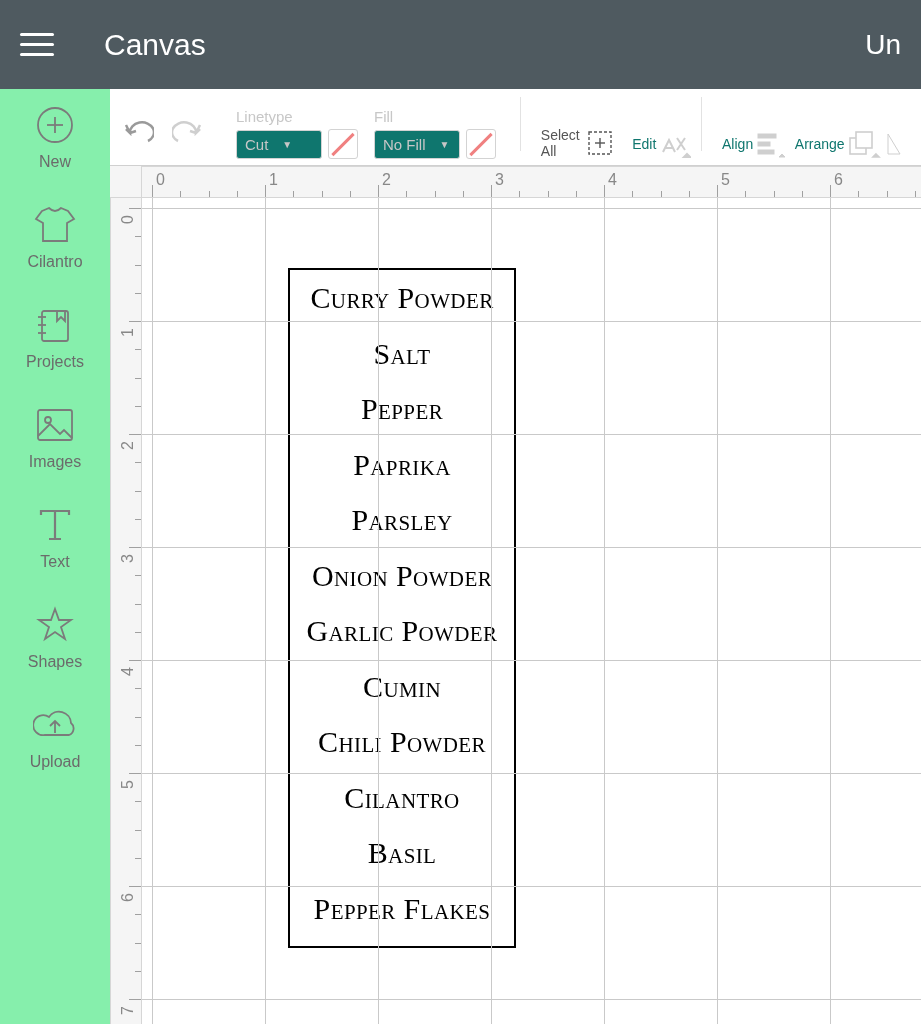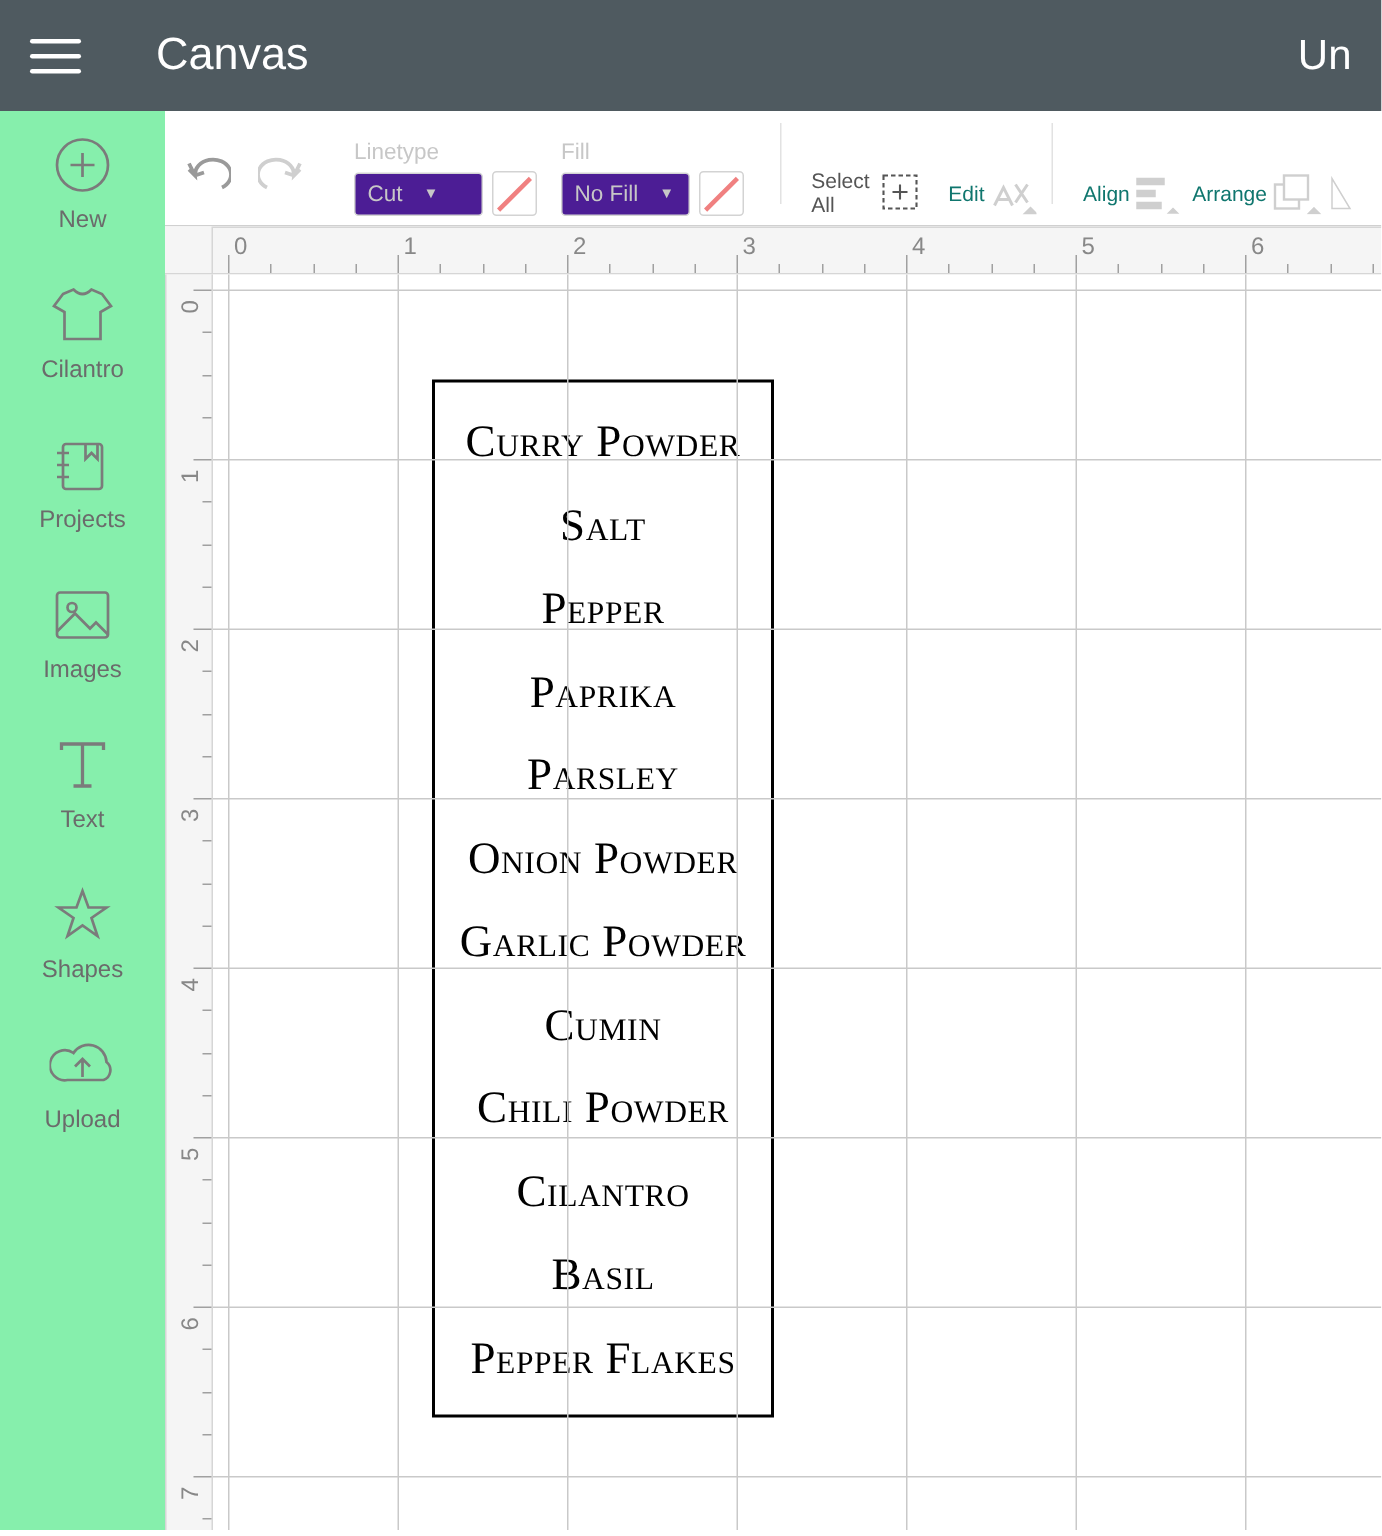--- a/index.html
+++ b/index.html
@@ -1,20 +1,20 @@
 <!DOCTYPE html>
 <html><head>
 <meta charset="utf-8">
 <style>
   * { box-sizing: border-box; margin: 0; padding: 0; font-family: -apple-system, BlinkMacSystemFont, "Segoe UI", Helvetica, Arial, sans-serif; }
   body { width: 921px; height: 1024px; overflow: hidden; background: #fff; }
 
   
   .header {
-    height: 74px;
+    height: 89px;
     background: #4f5a60;
     display: flex;
     align-items: center;
     padding: 4px 20px;
     color: #fff;
   }
   .hamburger {
     display: flex;
     flex-direction: column;
     gap: 7px;
@@ -109,21 +109,21 @@
   .dropdown {
     border: 1px solid #d3d3d3;
     border-radius: 3px;
     padding: 5px 8px;
     display: flex;
     align-items: center;
     gap: 14px;
     font-size: 15px;
     color: #c7c7c7;
     min-width: 86px;
-    background: #4c1d95;
+    background: #0f766e;
   }
   .dropdown .arrow { font-size: 10px; color: #c7c7c7; }
 
   .swatch {
     width: 30px;
     height: 30px;
     border: 1px solid #d3d3d3;
     border-radius: 3px;
     background: #fff;
     position: relative;
@@ -507,21 +507,21 @@
           <div class="num" style="top: 704px;">6</div>
           <div class="tick" style="top: 688px; right: 0px; height: 1px; width: 12px;"></div>
           <div class="tick" style="top: 716.25px; right: 0px; height: 1px; width: 6px;"></div>
           <div class="tick" style="top: 744.5px; right: 0px; height: 1px; width: 6px;"></div>
           <div class="tick" style="top: 772.75px; right: 0px; height: 1px; width: 6px;"></div>
           <div class="num" style="top: 817px;">7</div>
           <div class="tick" style="top: 801px; right: 0px; height: 1px; width: 12px;"></div>
           <div class="tick" style="top: 829.25px; right: 0px; height: 1px; width: 6px;"></div>
         </div>
       <div class="gridpane" id="gridpane">
-        <div class="textbox" id="textbox" style="left: 146px; top: 70px; width: 228px; padding: 12px 0px 10px;">
+        <div class="textbox" id="textbox" style="left: 146px; top: 70px; width: 228px; padding: 0 0px 10px;">
             <div class="line">Curry Powder</div>
             <div class="line">Salt</div>
             <div class="line">Pepper</div>
             <div class="line">Paprika</div>
             <div class="line">Parsley</div>
             <div class="line">Onion Powder</div>
             <div class="line">Garlic Powder</div>
             <div class="line">Cumin</div>
             <div class="line">Chili Powder</div>
             <div class="line">Cilantro</div>

